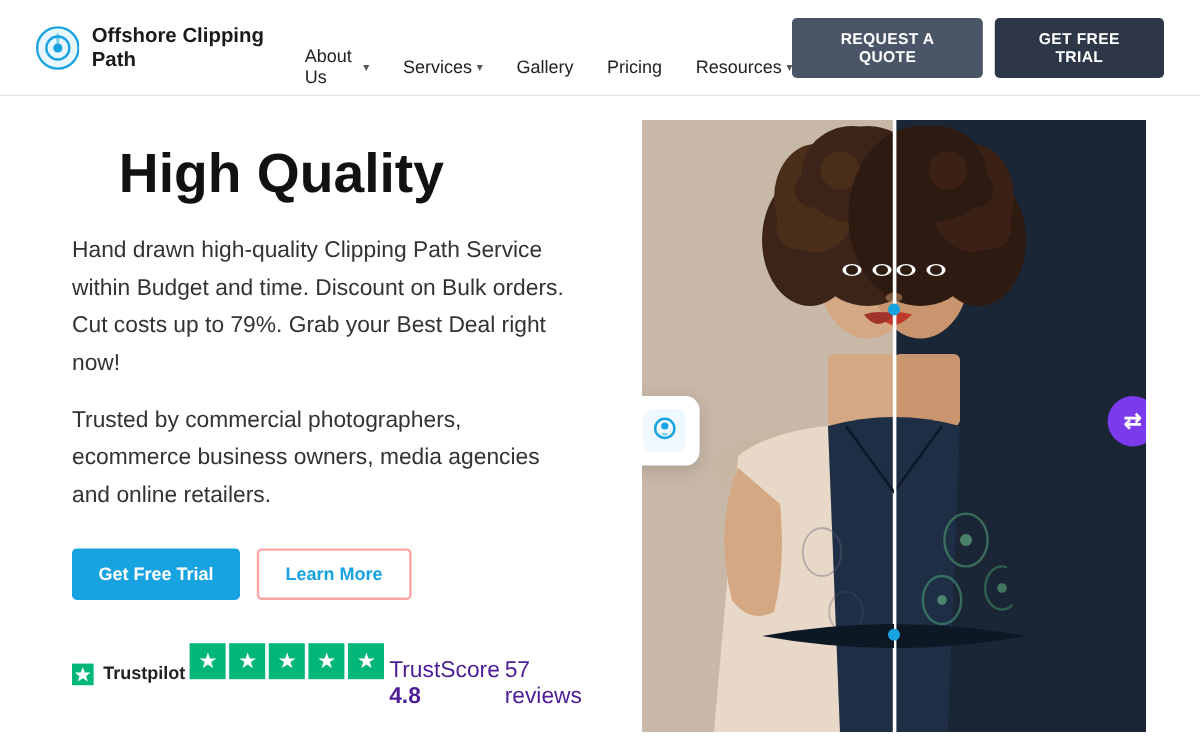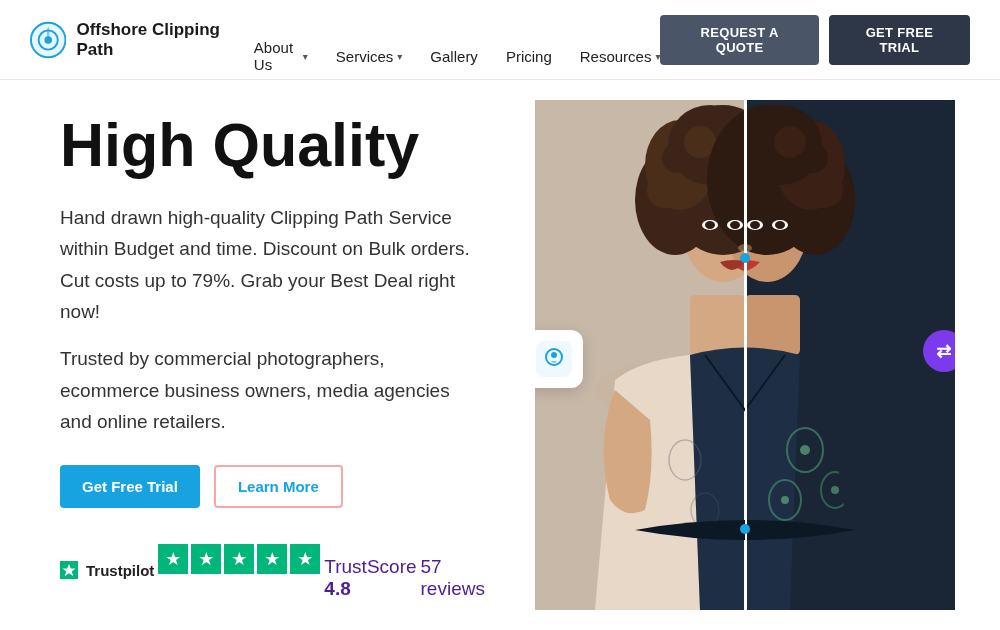--- a/index.html
+++ b/index.html
@@ -84,25 +84,26 @@
       padding: 0 60px 0 60px;
       position: relative;
       overflow: hidden;
     }
     .hero-left {
       flex: 0 0 50%;
       padding-right: 40px;
       z-index: 2;
     }
     .hero-title {
-      font-size: 61px;
+      font-size: 46px;
       font-weight: 800;
       color: #111;
       line-height: 1.15;
       margin-bottom: 22px;
+      margin-left: 39px;
     }
     .hero-desc {
       font-size: 19px;
       color: #333;
       line-height: 1.65;
       margin-bottom: 16px;
       max-width: 460px;
     }
     .hero-trusted {
       font-size: 19px;

